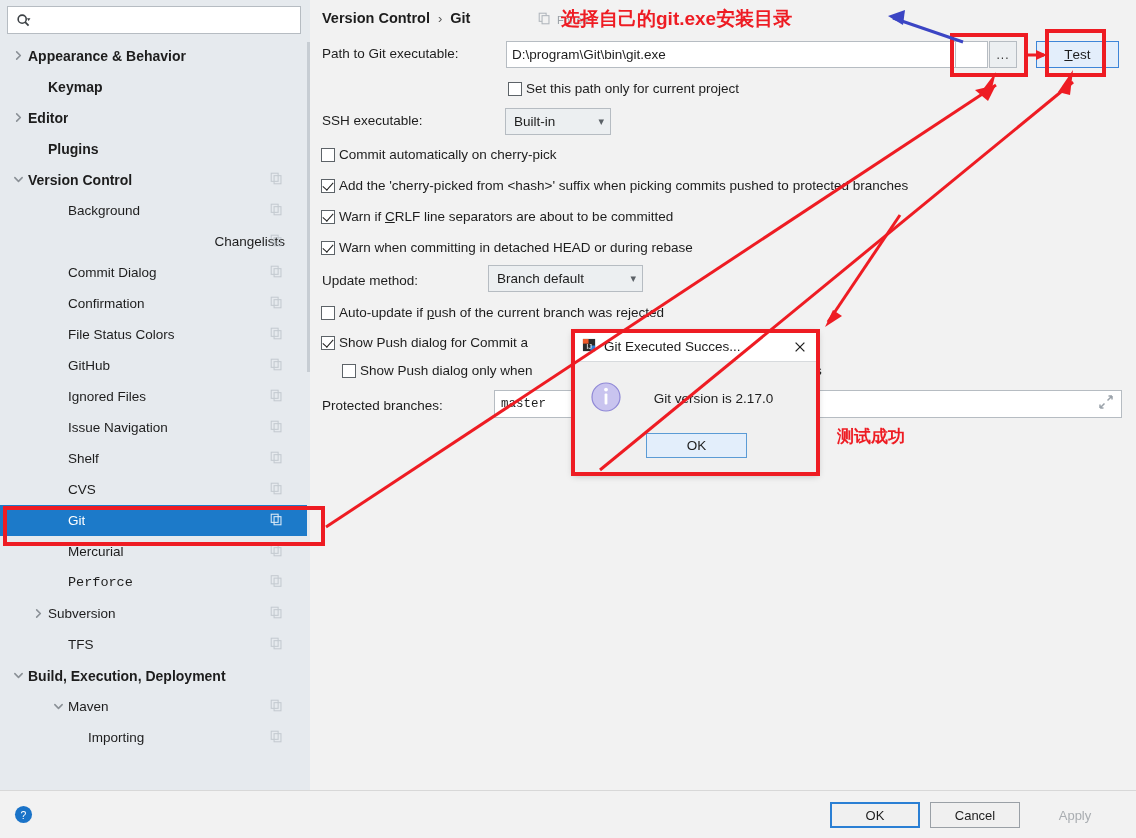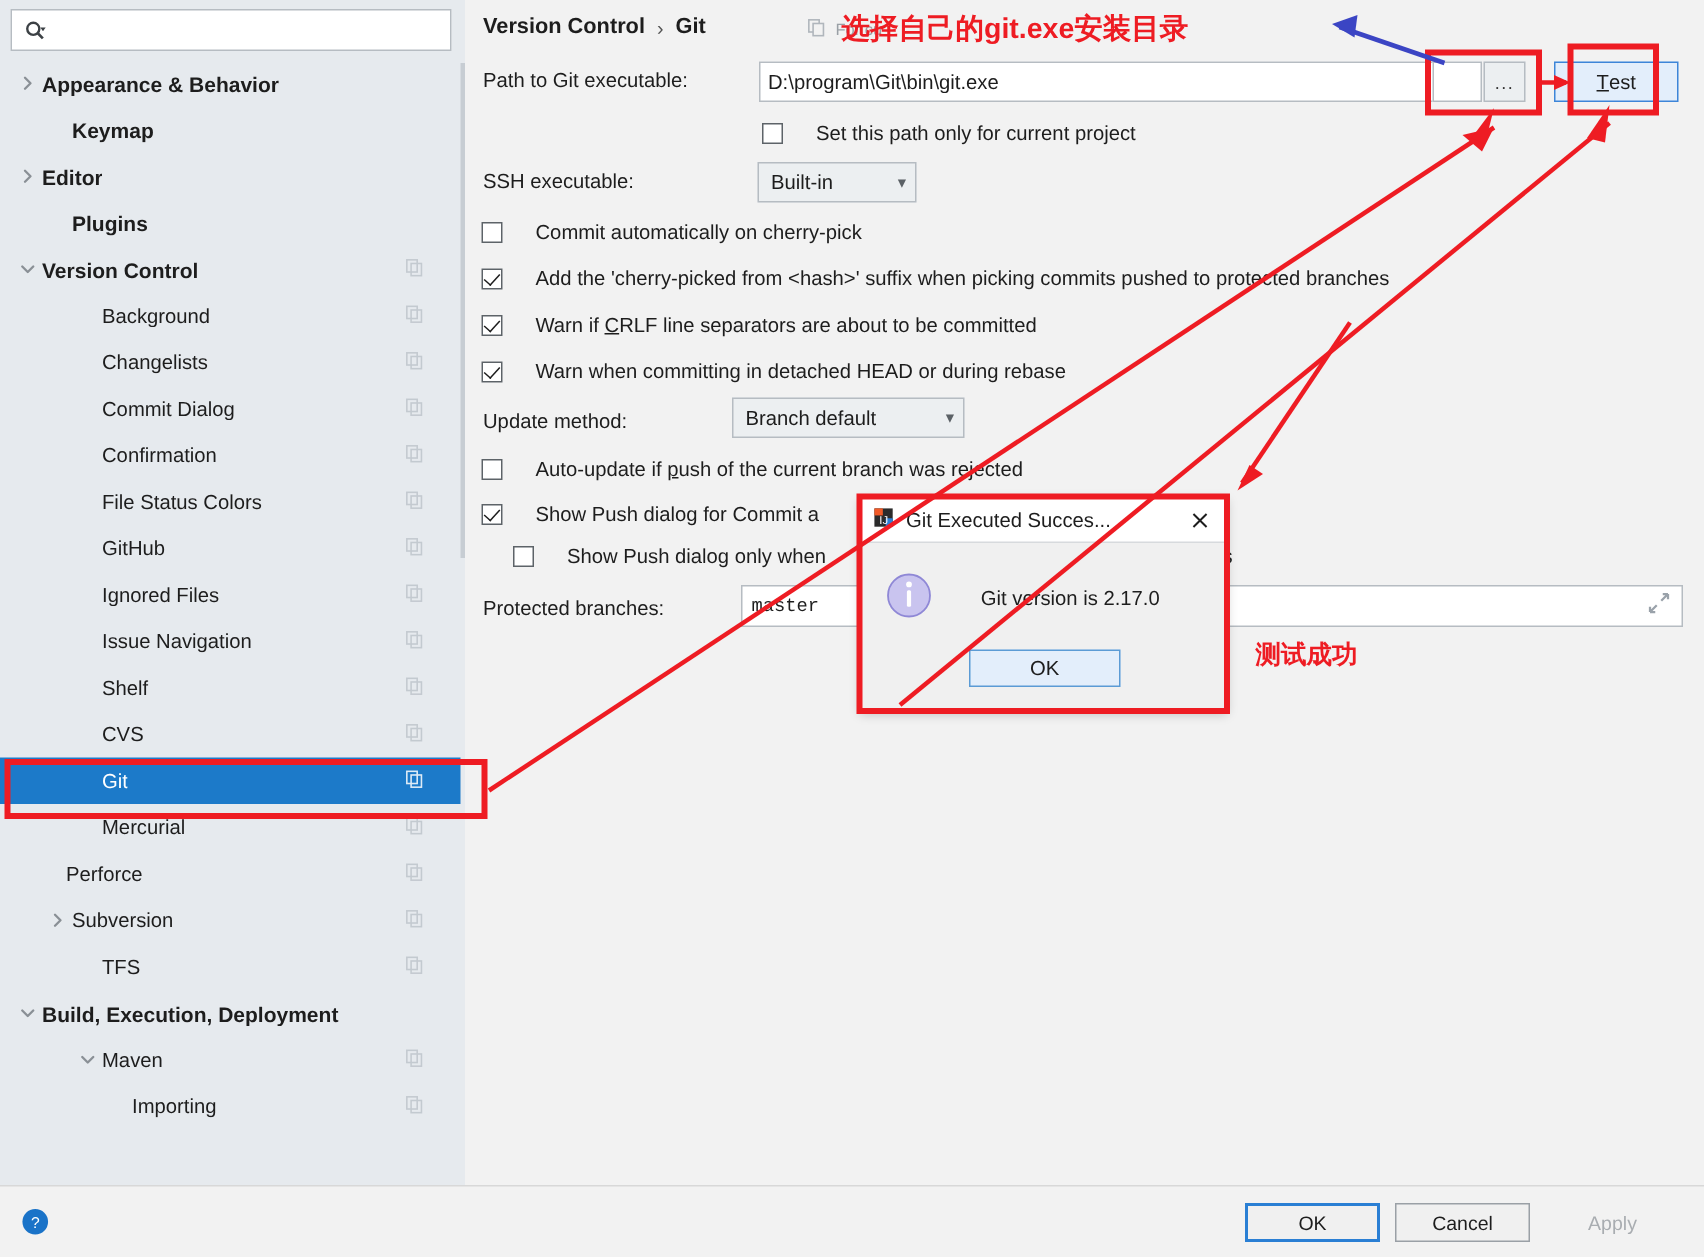--- a/index.html
+++ b/index.html
@@ -115,21 +115,21 @@
     background: #eceff1;
     border: 1px solid #b6bcc2;
     display: flex; align-items: center;
     padding: 0 6px 0 8px;
     font-size: 13.5px;
     justify-content: space-between;
     cursor: default;
   }
   .combo .carat { color: #5b6166; font-size: 11px; margin-left: 10px; }
 
-  .cbrow { position: absolute; display: flex; align-items: center; gap: 22px; }
+  .cbrow { position: absolute; display: flex; align-items: center; gap: 4px; }
   .cb {
     width: 14px; height: 14px; flex: 0 0 14px;
     border: 1px solid #5d6368; background: #fff;
     box-sizing: border-box; position: relative;
   }
   .cb.checked::after {
     content: "";
     position: absolute; left: 3px; top: 0px;
     width: 5px; height: 9px;
     border: solid #1d1d1d; border-width: 0 1.6px 1.6px 0;
@@ -283,21 +283,21 @@
             </svg></span>
         </div>
         <div class="tree-item" style="padding-left: 48px;">
           <span class="twisty"></span>
           <span class="tlabel">Background</span>
           <span class="copyicon"><svg width="13" height="13" viewBox="0 0 16 16">
               <rect x="1.5" y="1.5" width="8.5" height="10" fill="none" stroke="#a8b0b8" stroke-width="1.3"></rect>
               <rect x="5" y="4.5" width="8.5" height="10" fill="none" stroke="#a8b0b8" stroke-width="1.3"></rect>
             </svg></span>
         </div>
-        <div class="tree-item" style="padding-left: 48px;">
+        <div class="tree-item" style="padding-left: 48px; justify-content: flex-end;">
           <span class="twisty"></span>
           <span class="tlabel">Changelists</span>
           <span class="copyicon"><svg width="13" height="13" viewBox="0 0 16 16">
               <rect x="1.5" y="1.5" width="8.5" height="10" fill="none" stroke="#a8b0b8" stroke-width="1.3"></rect>
               <rect x="5" y="4.5" width="8.5" height="10" fill="none" stroke="#a8b0b8" stroke-width="1.3"></rect>
             </svg></span>
         </div>
         <div class="tree-item" style="padding-left: 48px;">
           <span class="twisty"></span>
           <span class="tlabel">Commit Dialog</span>
@@ -371,21 +371,21 @@
             </svg></span>
         </div>
         <div class="tree-item" style="padding-left: 48px;">
           <span class="twisty"></span>
           <span class="tlabel">Mercurial</span>
           <span class="copyicon"><svg width="13" height="13" viewBox="0 0 16 16">
               <rect x="1.5" y="1.5" width="8.5" height="10" fill="none" stroke="#a8b0b8" stroke-width="1.3"></rect>
               <rect x="5" y="4.5" width="8.5" height="10" fill="none" stroke="#a8b0b8" stroke-width="1.3"></rect>
             </svg></span>
         </div>
-        <div class="tree-item" style="padding-left: 24px;">
+        <div class="tree-item" style="padding-left: 48px; font-family: Liberation Mono, monospace;">
           <span class="twisty"></span>
           <span class="tlabel">Perforce</span>
           <span class="copyicon"><svg width="13" height="13" viewBox="0 0 16 16">
               <rect x="1.5" y="1.5" width="8.5" height="10" fill="none" stroke="#a8b0b8" stroke-width="1.3"></rect>
               <rect x="5" y="4.5" width="8.5" height="10" fill="none" stroke="#a8b0b8" stroke-width="1.3"></rect>
             </svg></span>
         </div>
         <div class="tree-item" style="padding-left: 28px;">
           <span class="twisty">
             <svg width="11" height="11" viewBox="0 0 12 12">

